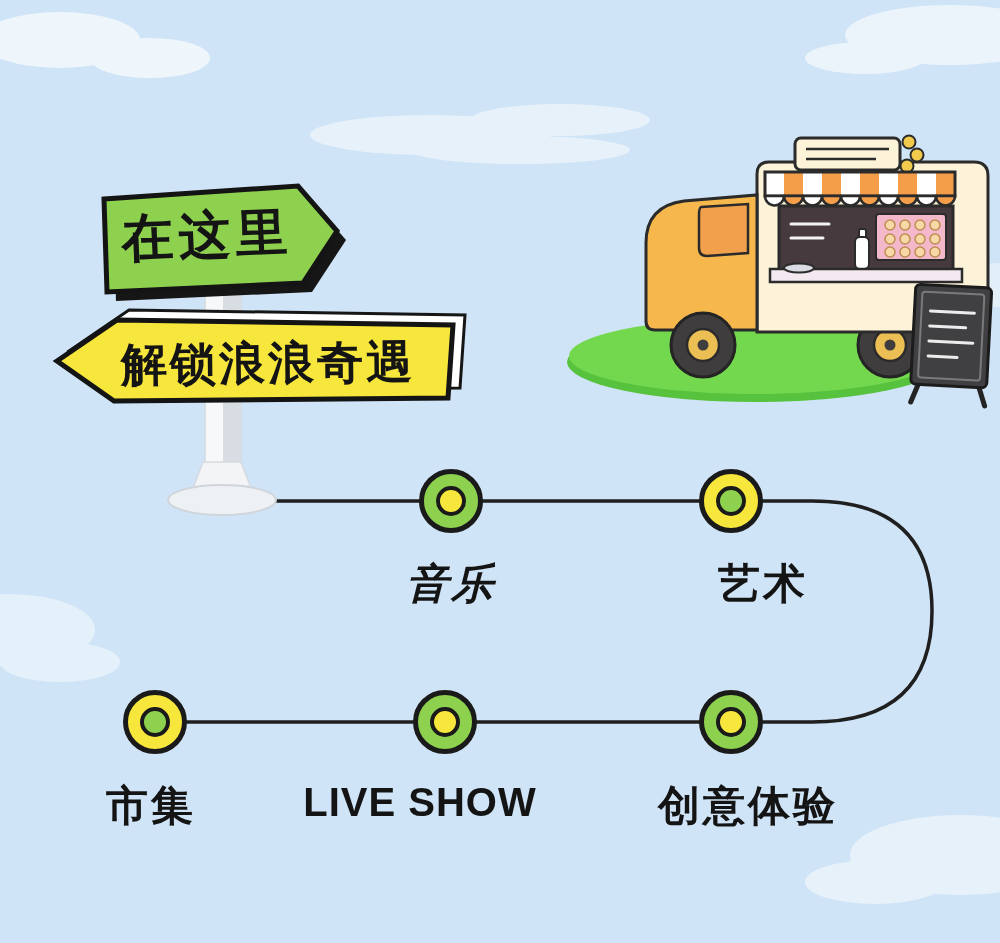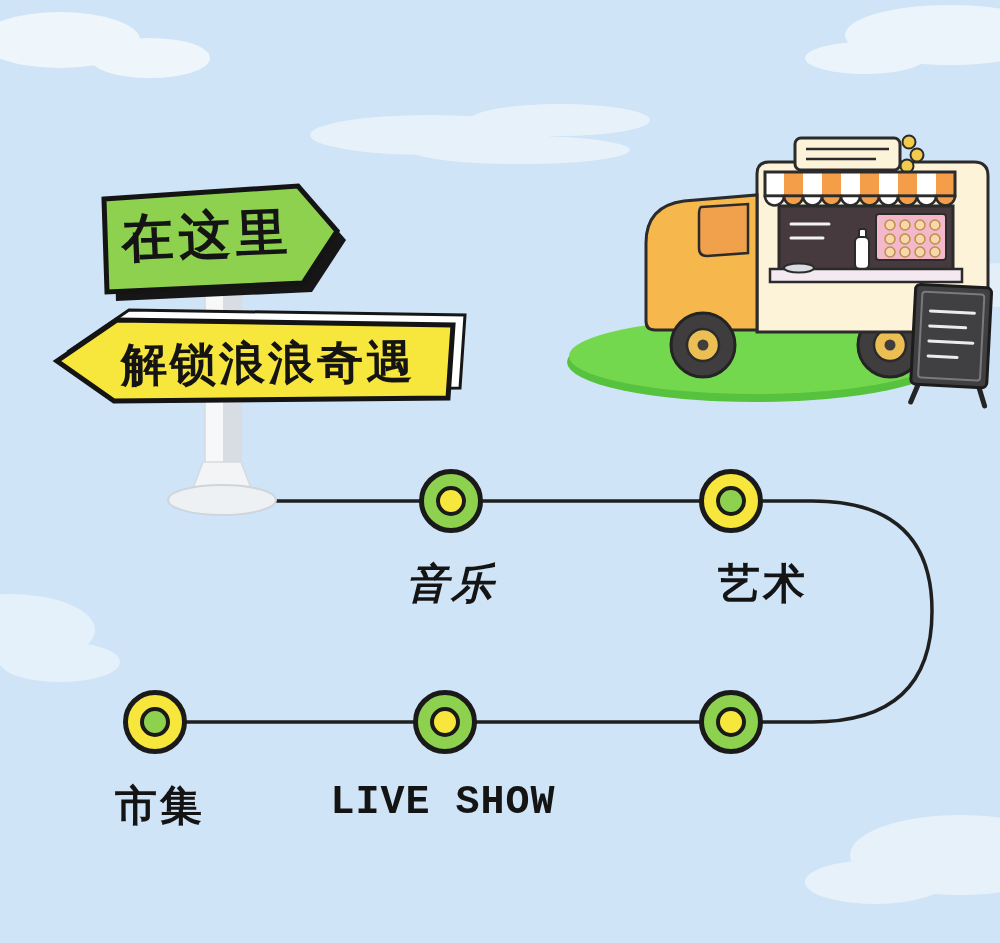--- a/index.html
+++ b/index.html
@@ -178,16 +178,17 @@
   </div>
   <div class="node gy" style="left:413px; top:690px;">
     <div class="dot"></div>
   </div>
   <div class="node gy" style="left:699px; top:690px;">
     <div class="dot"></div>
   </div>
 
   <div class="node-label" style="left:451px; top:556px;font-style:italic;">音乐</div>
   <div class="node-label" style="left:733px; top:556px;margin-left:30px;">艺术</div>
-  <div class="node-label" style="left:160px; top:778px;">市集</div>
-  <div class="node-label latin" style="left:443px; top:780px;font-family:Liberation Mono, monospace;">LIVE SHOW</div>
+  <div class="node-label" style="left:151px; top:778px;">市集</div>
+  <div class="node-label latin" style="left:420px; top:780px;">LIVE SHOW</div>
+  <div class="node-label" style="left:748px; top:778px;">创意体验</div>
 
 </div>
 
 </body></html>

